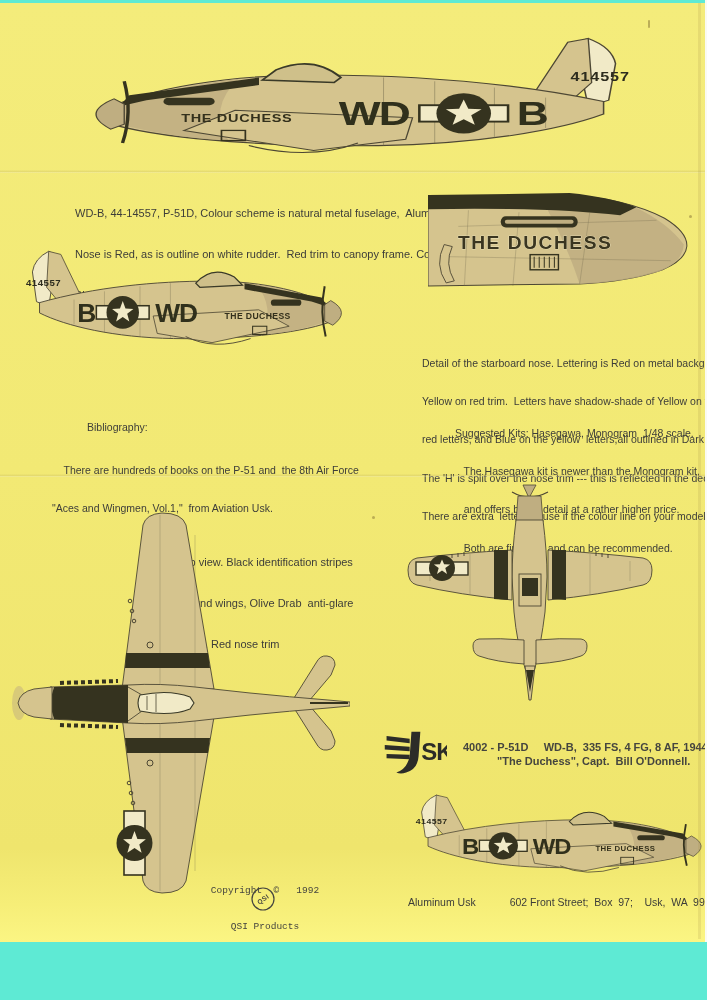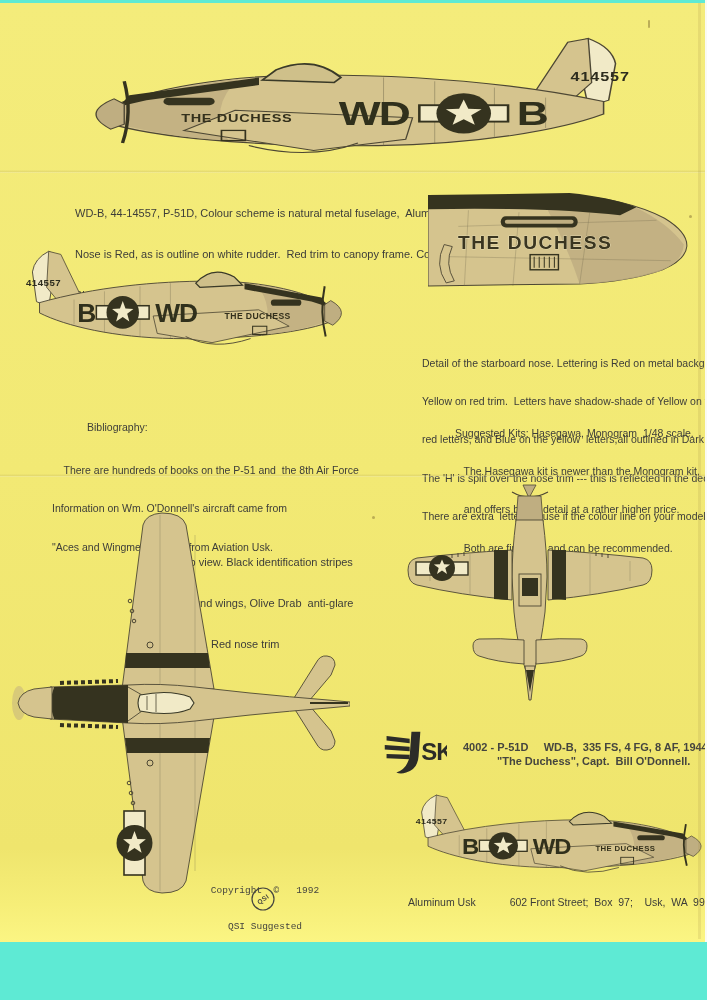--- a/index.html
+++ b/index.html
@@ -108,21 +108,20 @@
     <div>Detail of the starboard nose. Lettering is Red on metal background,</div>
     <div>Yellow on red trim.  Letters have shadow-shade of Yellow on the</div>
     <div>red letters, and Blue on the yellow  letters,all outlined in Dark Blue.</div>
     <div>The 'H' is split over the nose trim --- this is reflected in the decals,</div>
     <div>There are extra  letters to use if the colour line on your model differs.</div>
   </div>
 
   <div class="txt" style="left:52px; top:395px;">
     <div style="margin-bottom:5px;padding-left:35px;">Bibliography:</div>
     <div>    There are hundreds of books on the P-51 and  the 8th Air Force</div>
-    <div>Information on Wm. O'Donnell's aircraft came from</div>
     <div>"Aces and Wingmen, Vol.1,"  from Aviation Usk.</div>
   </div>
 
   <div class="txt" style="left:455px; top:401px;">
     <div>Suggested Kits: Hasegawa, Monogram  1/48 scale.</div>
     <div>   The Hasegawa kit is newer than the Monogram kit,</div>
     <div>   and offers better detail at a rather higher price.</div>
     <div>   Both are fine kits, and can be recommended.</div>
   </div>
 
@@ -214,21 +213,21 @@
     <circle cx="118" cy="72.5" r="16" fill="#35331f"></circle>
     <path d="M118,61.5 120.7,68.8 128.5,69.1 122.4,73.9 124.5,81.4 118,77.1 111.5,81.4 113.6,73.9 107.5,69.1 115.3,68.8 Z" fill="#f1eac7"></path>
     <text class="serial" x="40" y="47" text-anchor="middle">414557</text>
     <text class="code" x="82" y="82" text-anchor="middle">B</text>
     <text class="code" x="150" y="82" text-anchor="start">WD</text>
     <text class="nosename" x="251" y="79" text-anchor="middle">THE DUCHESS</text>
   </svg>
 
   <div class="copyright" style="left:200px; top:861px; width:130px;font-family:Liberation Mono, monospace;">
     <div>Copyright  ©   1992</div>
-    <div>QSI Suggested</div>
+    <div>QSI Products</div>
   </div>
   <svg class="abs" style="left:250px; top:886px;" width="26" height="26" viewBox="0 0 26 26">
     <circle cx="13" cy="13" r="11" fill="none" stroke="#45453f" stroke-width="1.2"></circle>
     <text class="monotext" x="13" y="15.5" text-anchor="middle" transform="rotate(-35 13 13)">QSI</text>
   </svg>
 
   <div class="footer" style="left:408px; top:896px;">
     <span>Aluminum Usk</span>
     <span>602 Front Street;  Box  97;    Usk,  WA  99180</span>
   </div>

